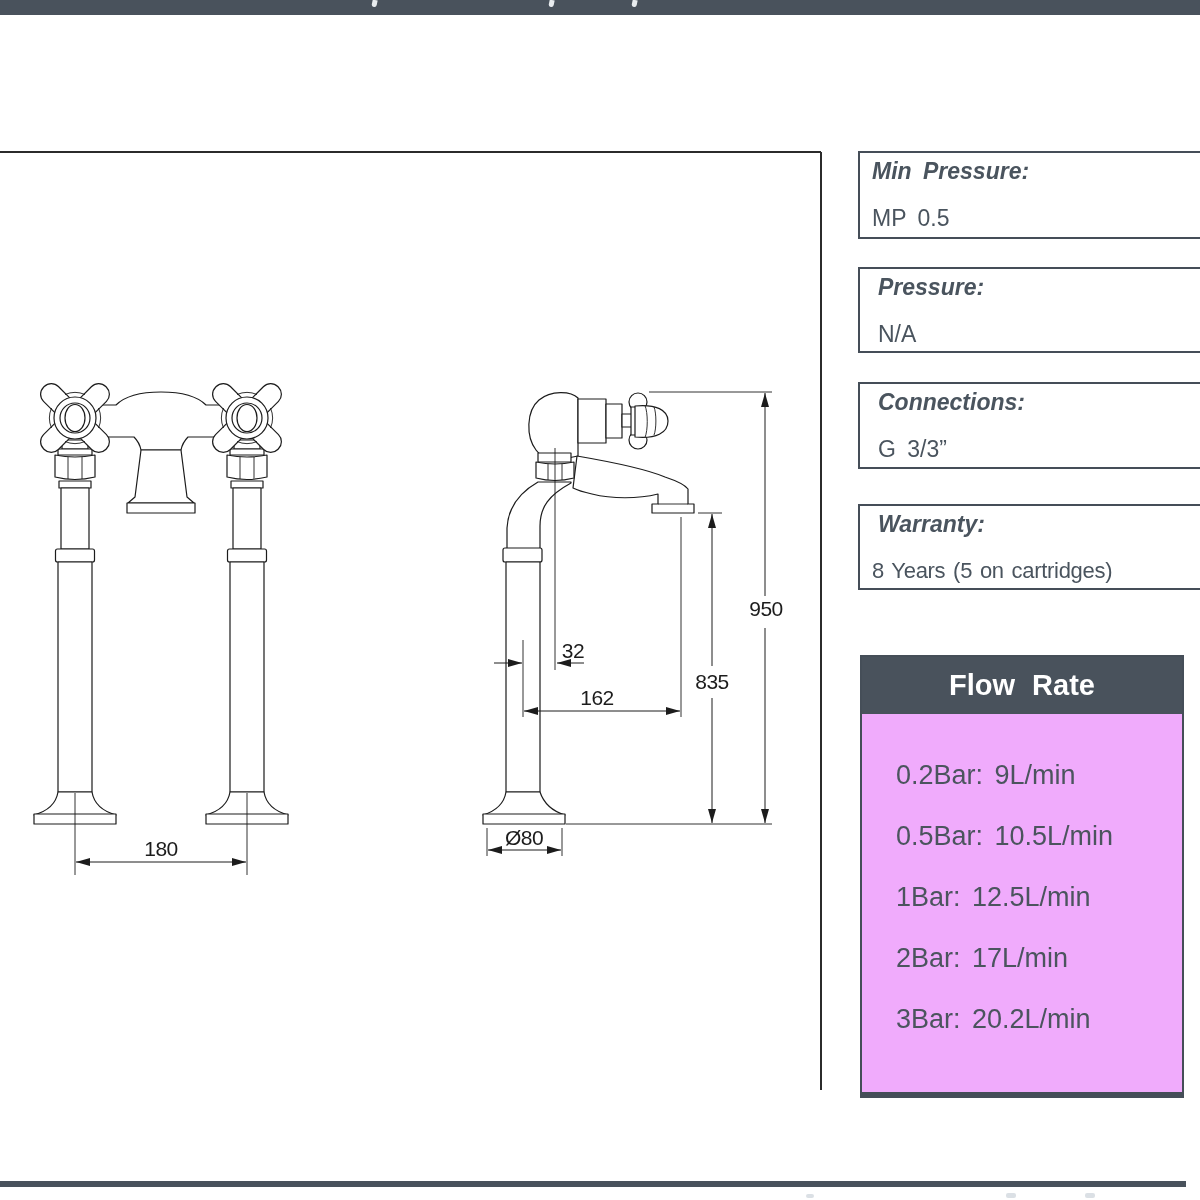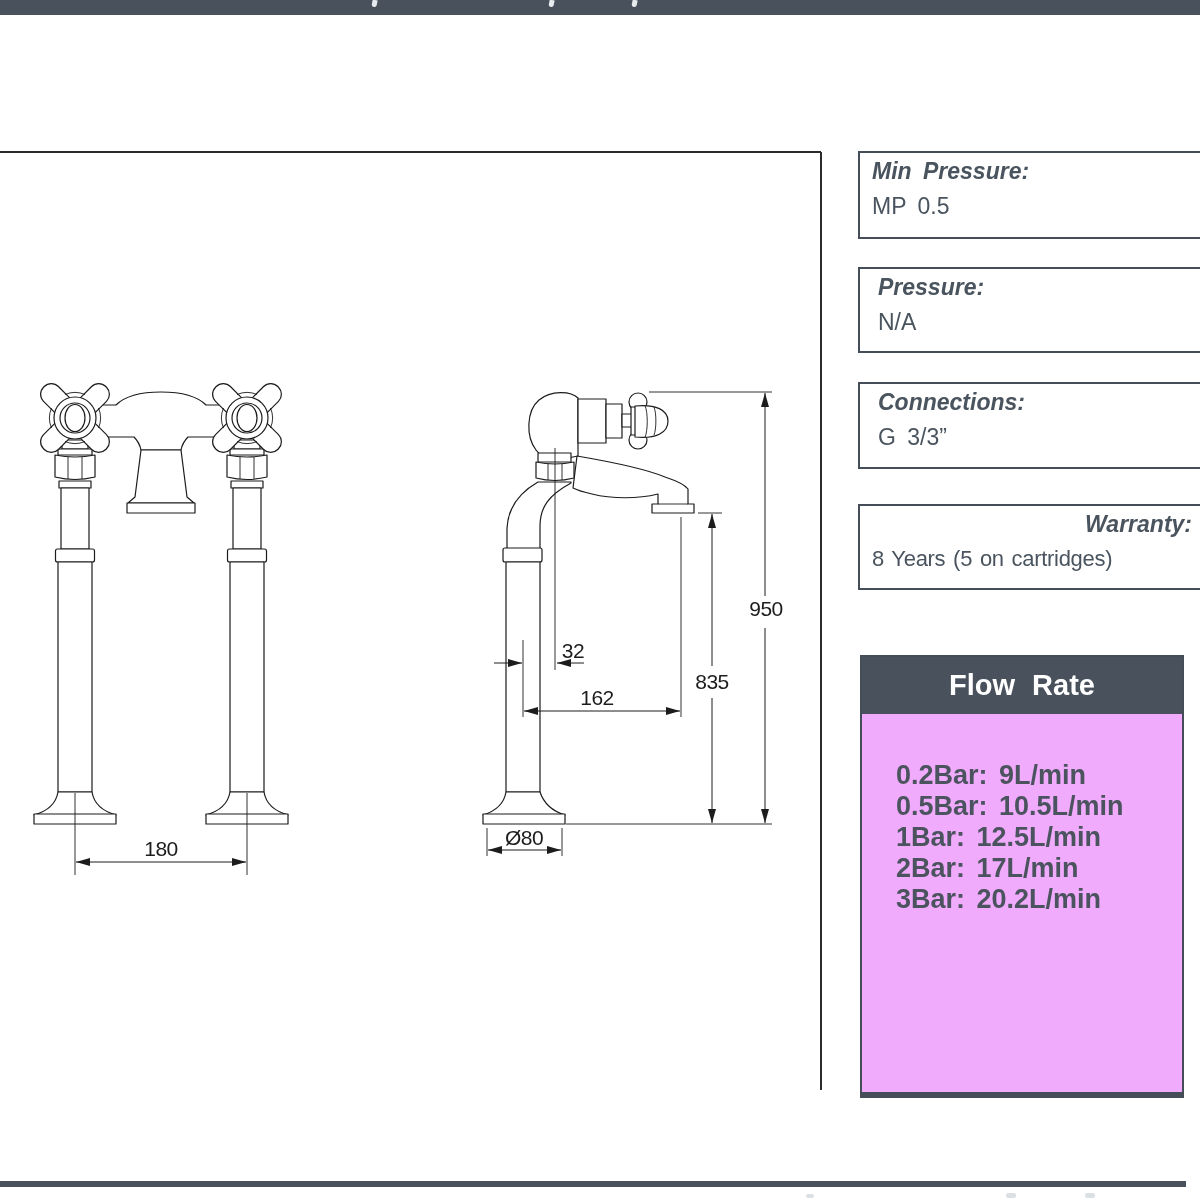--- a/index.html
+++ b/index.html
@@ -12,33 +12,33 @@
   .frag{position:absolute;top:0;width:5px;height:7px;background:#e8ecef;border-radius:0 0 3px 3px;transform:rotate(12deg);}
   .bottom-bar{position:absolute;left:0;top:1181px;width:1186px;height:6px;background:#49525c;}
   .speck{position:absolute;background:#c3ccd4;opacity:.6;border-radius:2px;}
 
   
   .spec-box{
     position:absolute;left:858px;width:320px;border:2px solid #454e58;
     background:#fff;color:#4a545e;padding:5px 12px;box-sizing:content-box;
   }
   .spec-label{font-weight:bold;font-size:23px;line-height:27px;word-spacing:5px;white-space:nowrap;font-style:italic;}
-  .spec-value{font-size:23px;line-height:26px;margin-top:8px;word-spacing:5px;white-space:nowrap;}
+  .spec-value{font-size:23px;line-height:26px;margin-top:20px;word-spacing:5px;white-space:nowrap;}
   .spec-value.small{font-size:22px;letter-spacing:-0.3px;word-spacing:2px;}
 
   .flow-box{
     position:absolute;left:860px;top:655px;width:320px;height:435px;
     border:2px solid #454e58;border-bottom-width:6px;background:#f0abfc;
   }
   .flow-header{
     height:57px;background:#49525c;color:#ffffff;display:flex;
     align-items:center;justify-content:center;font-weight:bold;font-size:29px;
     word-spacing:9px;
   }
-  .flow-rows{display:flex;flex-direction:column;padding:46px 0 0 34px;font-weight:bold;}
+  .flow-rows{display:flex;flex-direction:column;gap:30px;padding:46px 0 0 34px;}
   .flow-row{font-size:27px;color:#4b545e;line-height:31px;word-spacing:4px;white-space:nowrap;}
 
   
   svg.drawing{position:absolute;left:0;top:0;}
   .part{fill:#ffffff;stroke:#1c1c1c;stroke-width:1.2;stroke-linejoin:round;}
   .thin{fill:none;stroke:#1c1c1c;stroke-width:0.9;}
   .dim{fill:none;stroke:#1c1c1c;stroke-width:1;}
   .frame{stroke:#2b2b2b;stroke-width:2;fill:none;}
   .dim-text{font-family:"Liberation Sans",sans-serif;font-size:21px;fill:#1c1c1c;letter-spacing:-0.5px;}
 </style>
@@ -206,21 +206,21 @@
   </div>
   <div class="spec-box" style="top:267px;height:72px;padding-left:18px;">
     <div class="spec-label">Pressure:</div>
     <div class="spec-value">N/A</div>
   </div>
   <div class="spec-box" style="top:382px;height:73px;padding-left:18px;">
     <div class="spec-label">Connections:</div>
     <div class="spec-value">G 3/3”</div>
   </div>
   <div class="spec-box" style="top:504px;height:72px;">
-    <div class="spec-label" style="padding-left:6px;text-align:right;">Warranty:</div>
+    <div class="spec-label" style="padding-left:6px;">Warranty:</div>
     <div class="spec-value small">8 Years (5 on cartridges)</div>
   </div>
 
   <div class="flow-box">
     <div class="flow-header">Flow Rate</div>
     <div class="flow-rows">
       <div class="flow-row">0.2Bar: 9L/min</div>
       <div class="flow-row">0.5Bar: 10.5L/min</div>
       <div class="flow-row">1Bar: 12.5L/min</div>
       <div class="flow-row">2Bar: 17L/min</div>

